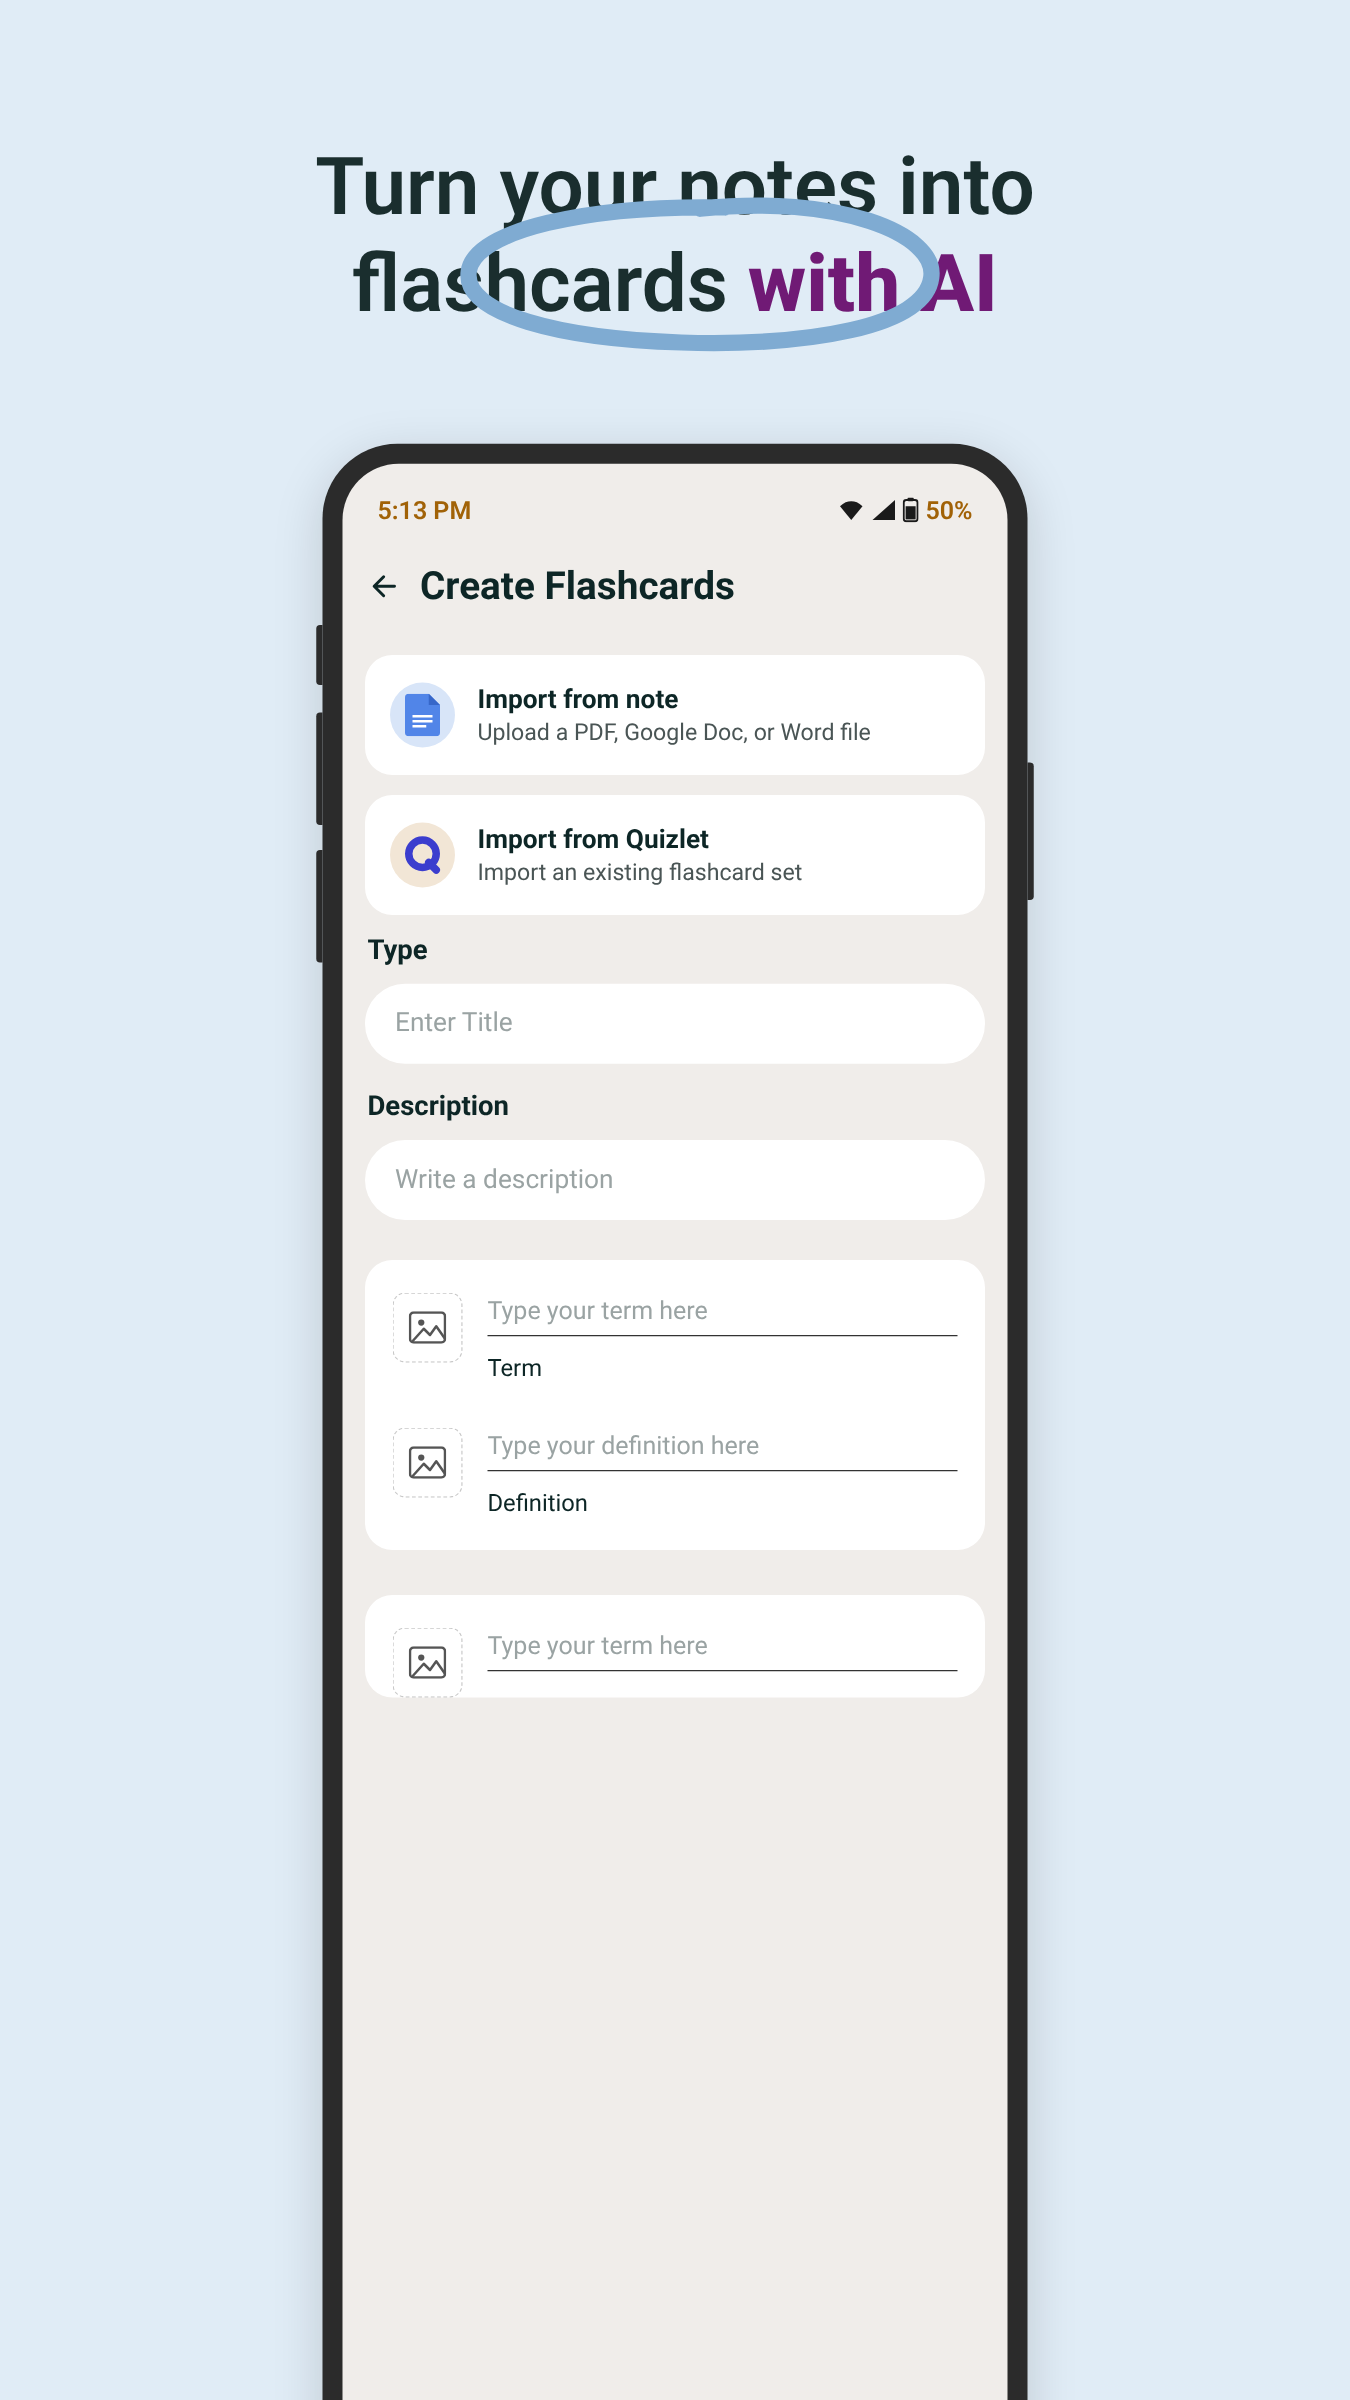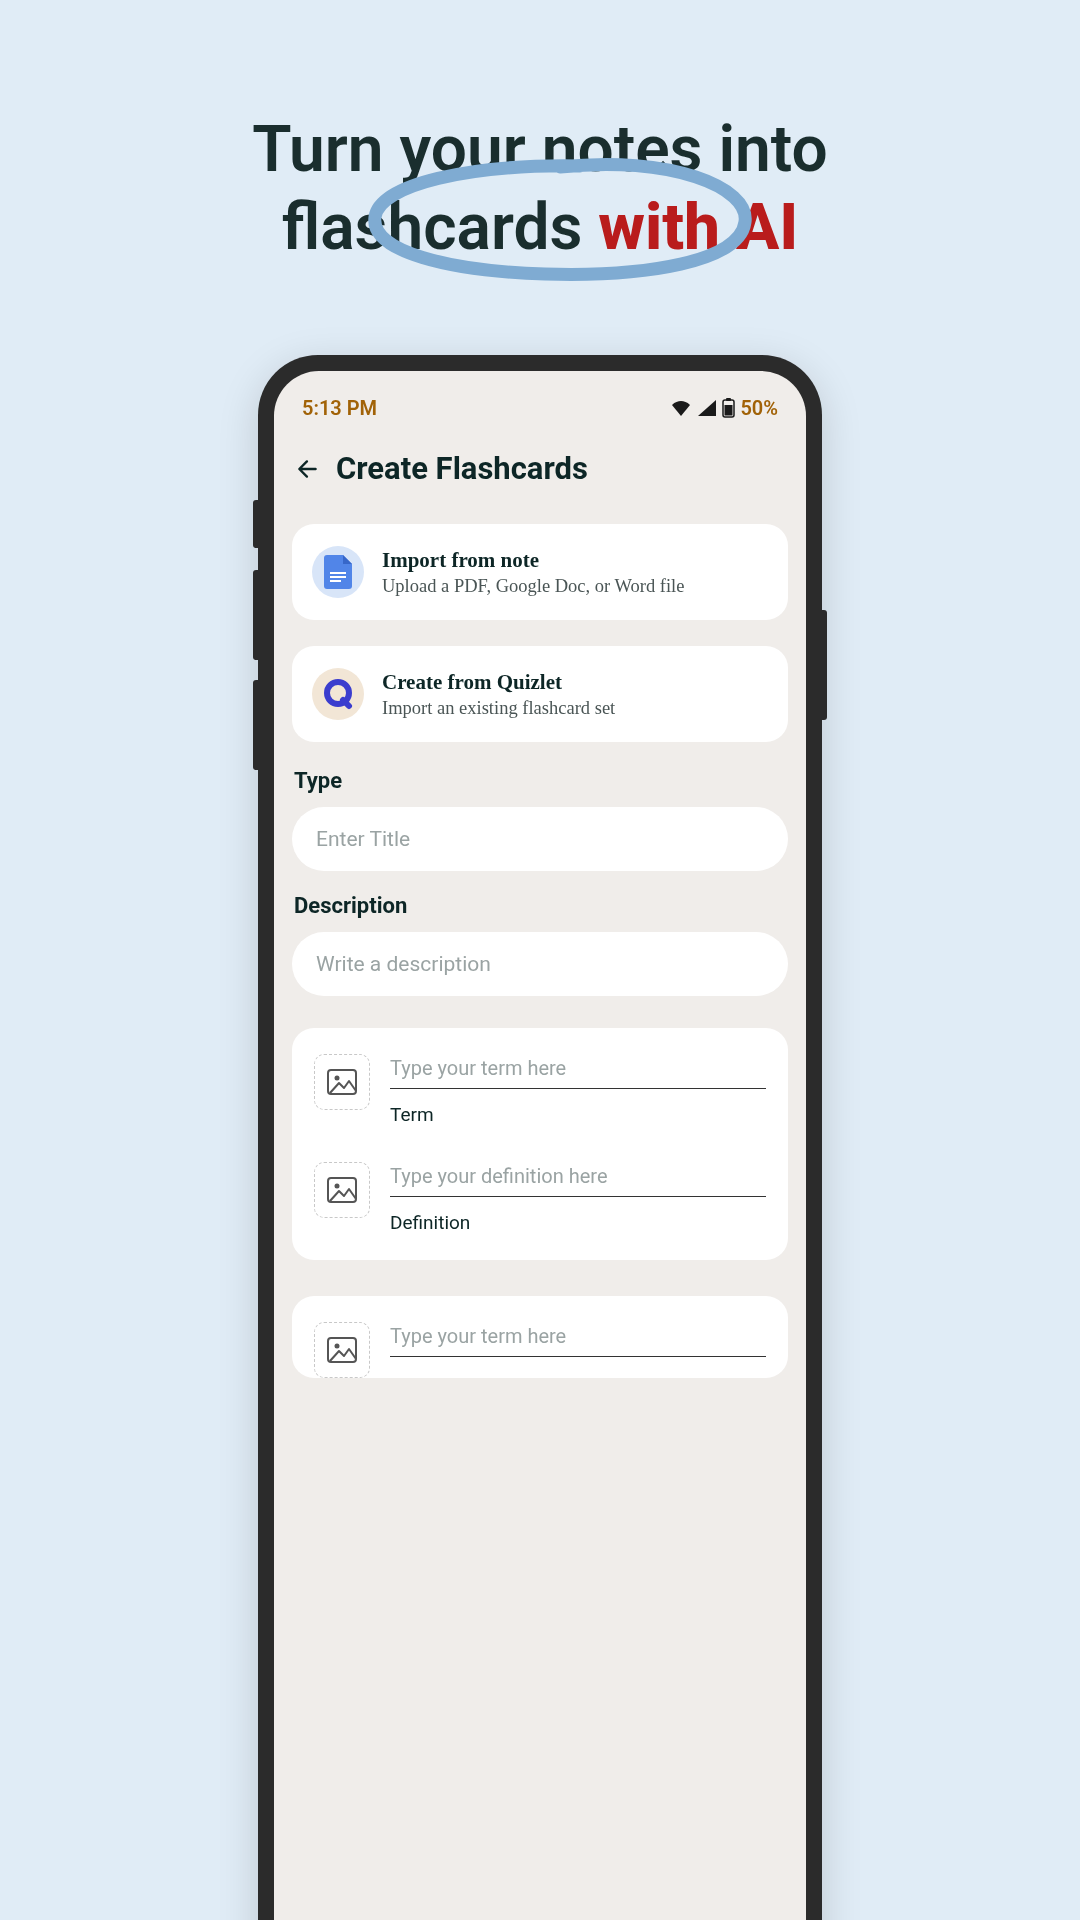--- a/index.html
+++ b/index.html
@@ -29,21 +29,21 @@
       margin-top: 5px;
     }
     .marketing-line2-a {
       font-size: 64px;
       font-weight: 600;
       color: #1a2e2e;
     }
     .marketing-line2-b {
       font-size: 64px;
       font-weight: 800;
-      color: #b91c1c;
+      color: #701a75;
       position: relative;
     }
     .circle-highlight {
       position: absolute;
       top: 152px;
       left: 360px;
       width: 400px;
       height: 135px;
       pointer-events: none;
     }
@@ -147,23 +147,22 @@
       padding: 22px 18px 0;
     }
     
     .import-card {
       background: #fff;
       border-radius: 22px;
       padding: 22px 20px;
       display: flex;
       align-items: center;
       gap: 18px;
-      margin-bottom: 26px;
+      margin-bottom: 16px;
       cursor: pointer;
-      font-family: Liberation Serif, serif;
     }
     .import-icon-wrap {
       width: 52px;
       height: 52px;
       border-radius: 50%;
       display: flex;
       align-items: center;
       justify-content: center;
       flex-shrink: 0;
     }
@@ -317,21 +316,21 @@
       </div>
 
       <div class="import-card">
         <div class="import-icon-wrap quizlet-bg">
           <svg width="32" height="32" viewBox="0 0 32 32">
             <circle cx="16" cy="15" r="11" fill="none" stroke="#3b3dce" stroke-width="6"></circle>
             <path d="M21 22 L27 28" stroke="#3b3dce" stroke-width="6" stroke-linecap="round"></path>
           </svg>
         </div>
         <div class="import-text">
-          <div class="import-title">Create from Quizlet</div>
+          <div class="import-title">Import from Quizlet</div>
           <div class="import-sub">Import an existing flashcard set</div>
         </div>
       </div>
 
       <div class="field-group">
         <div class="field-label">Type</div>
         <input class="text-input" type="text" placeholder="Enter Title" style="">
       </div>
 
       <div class="field-group">

